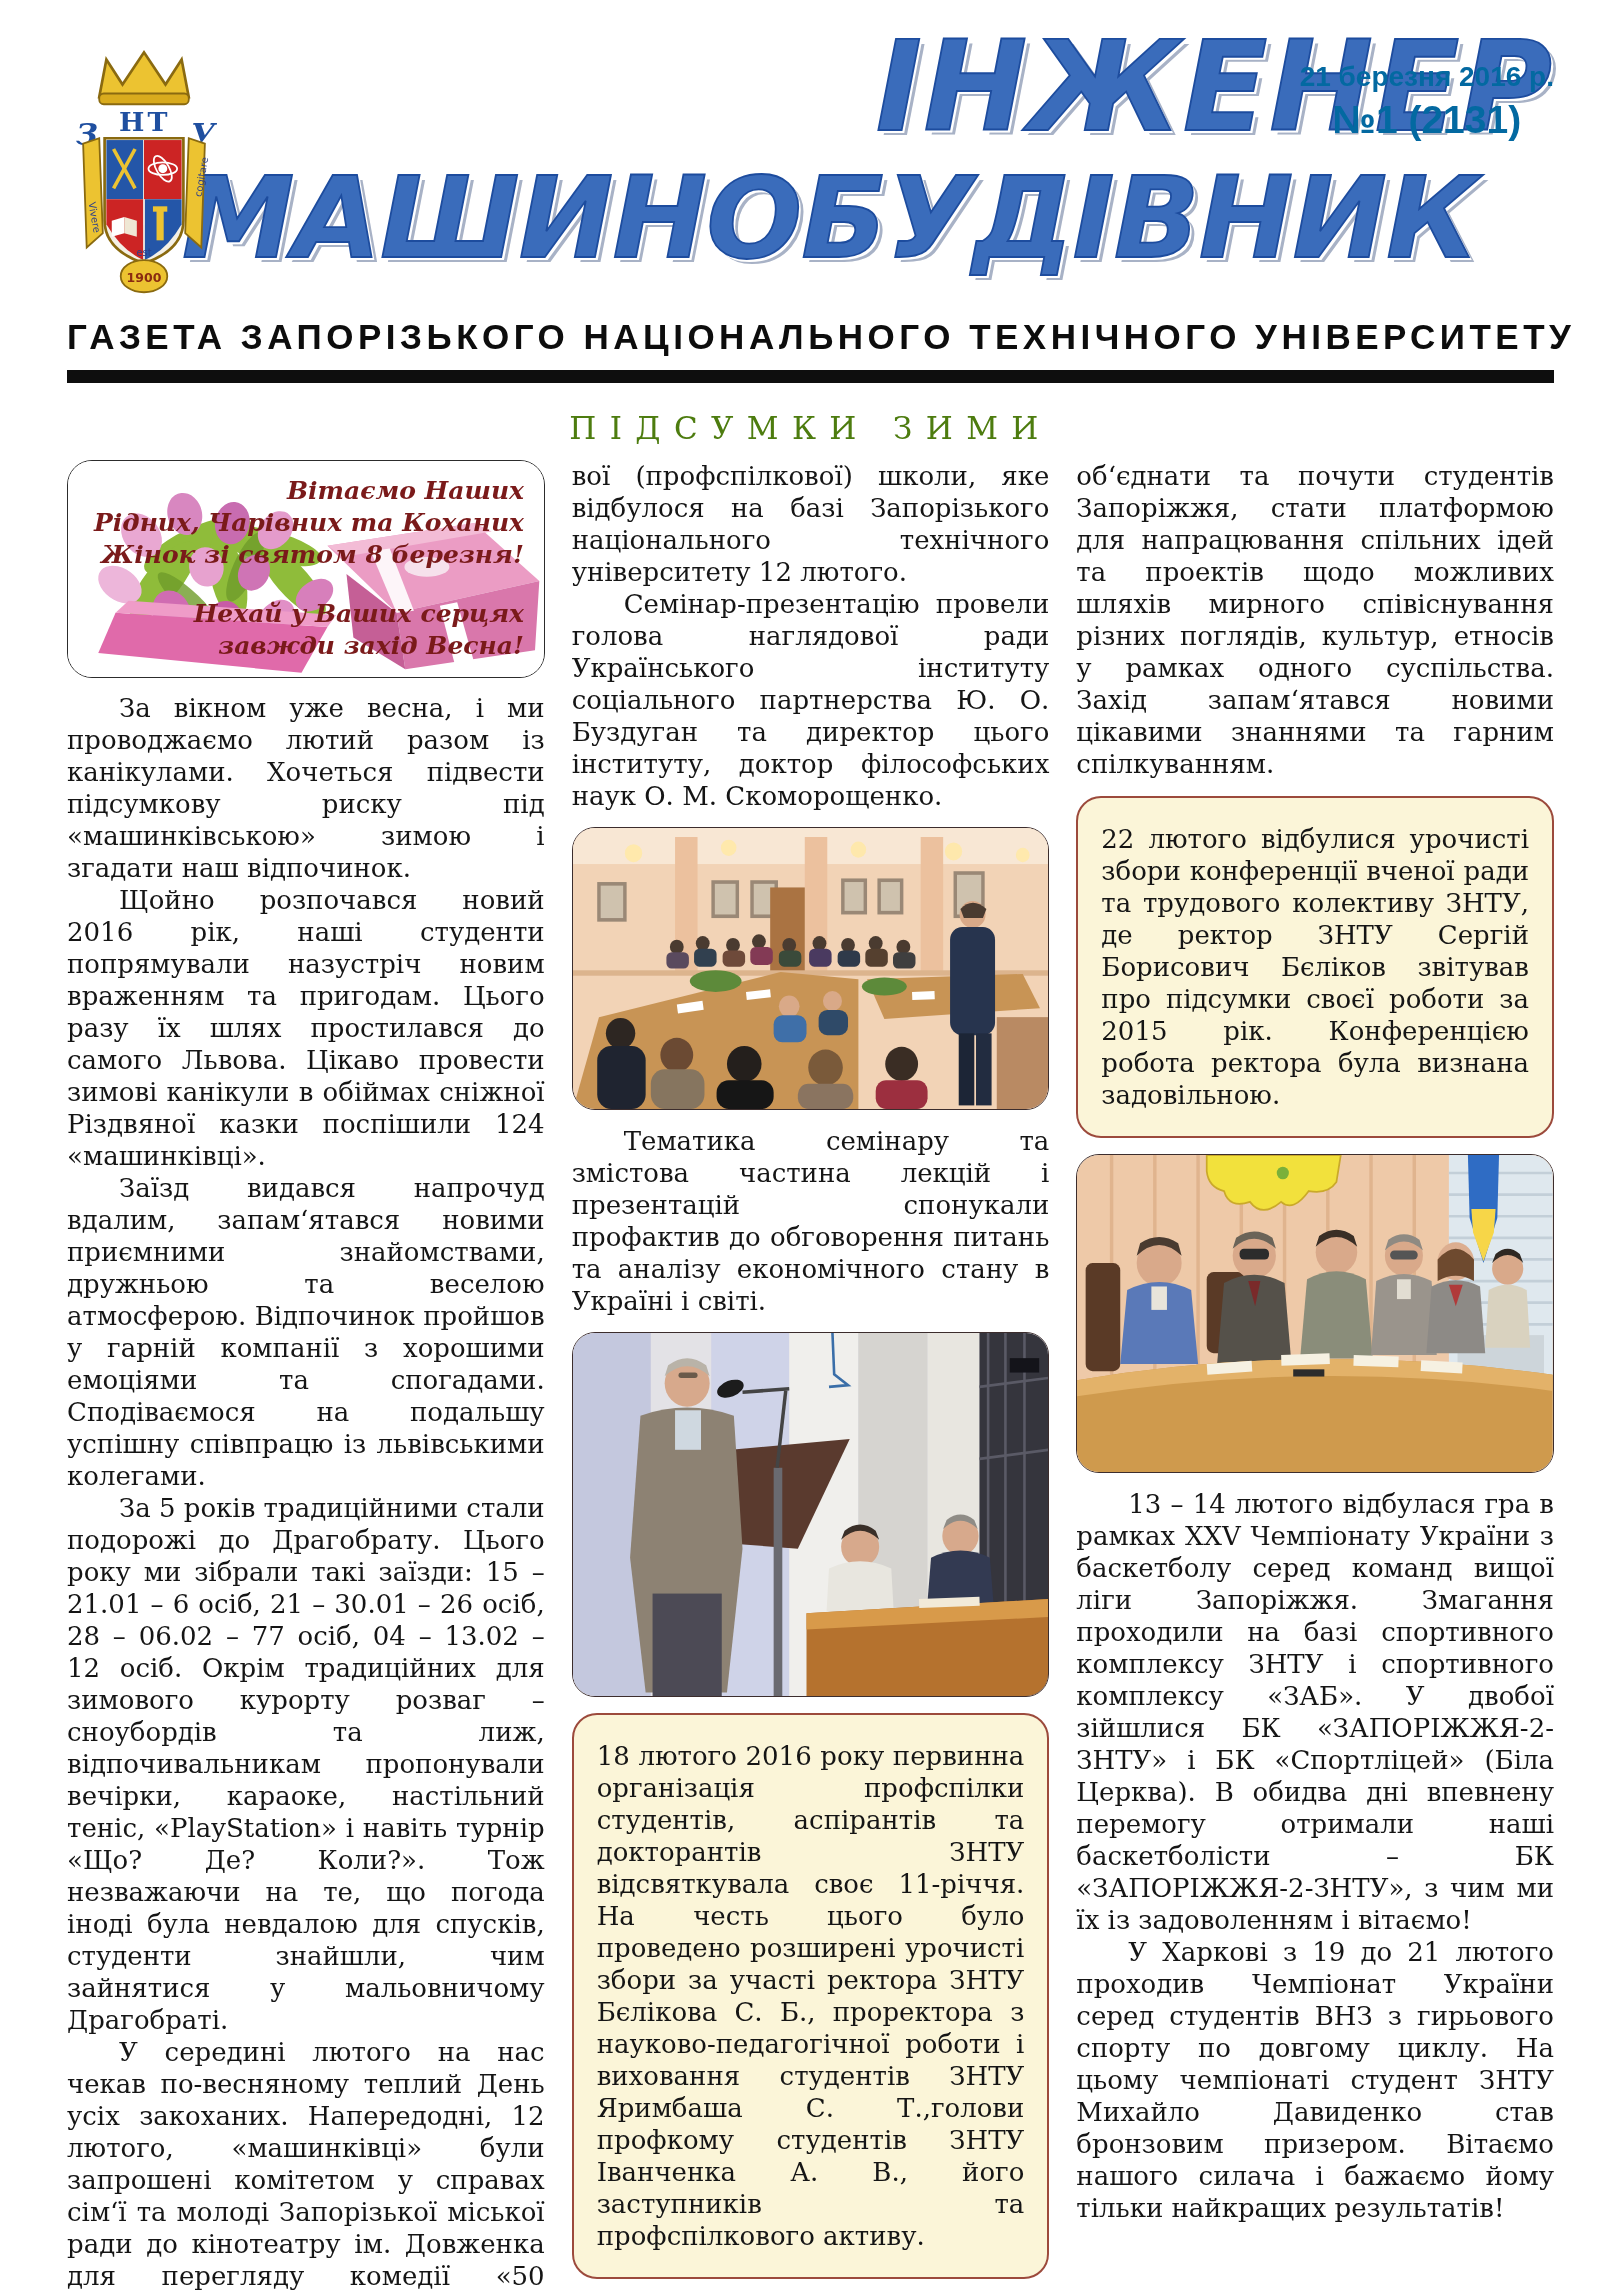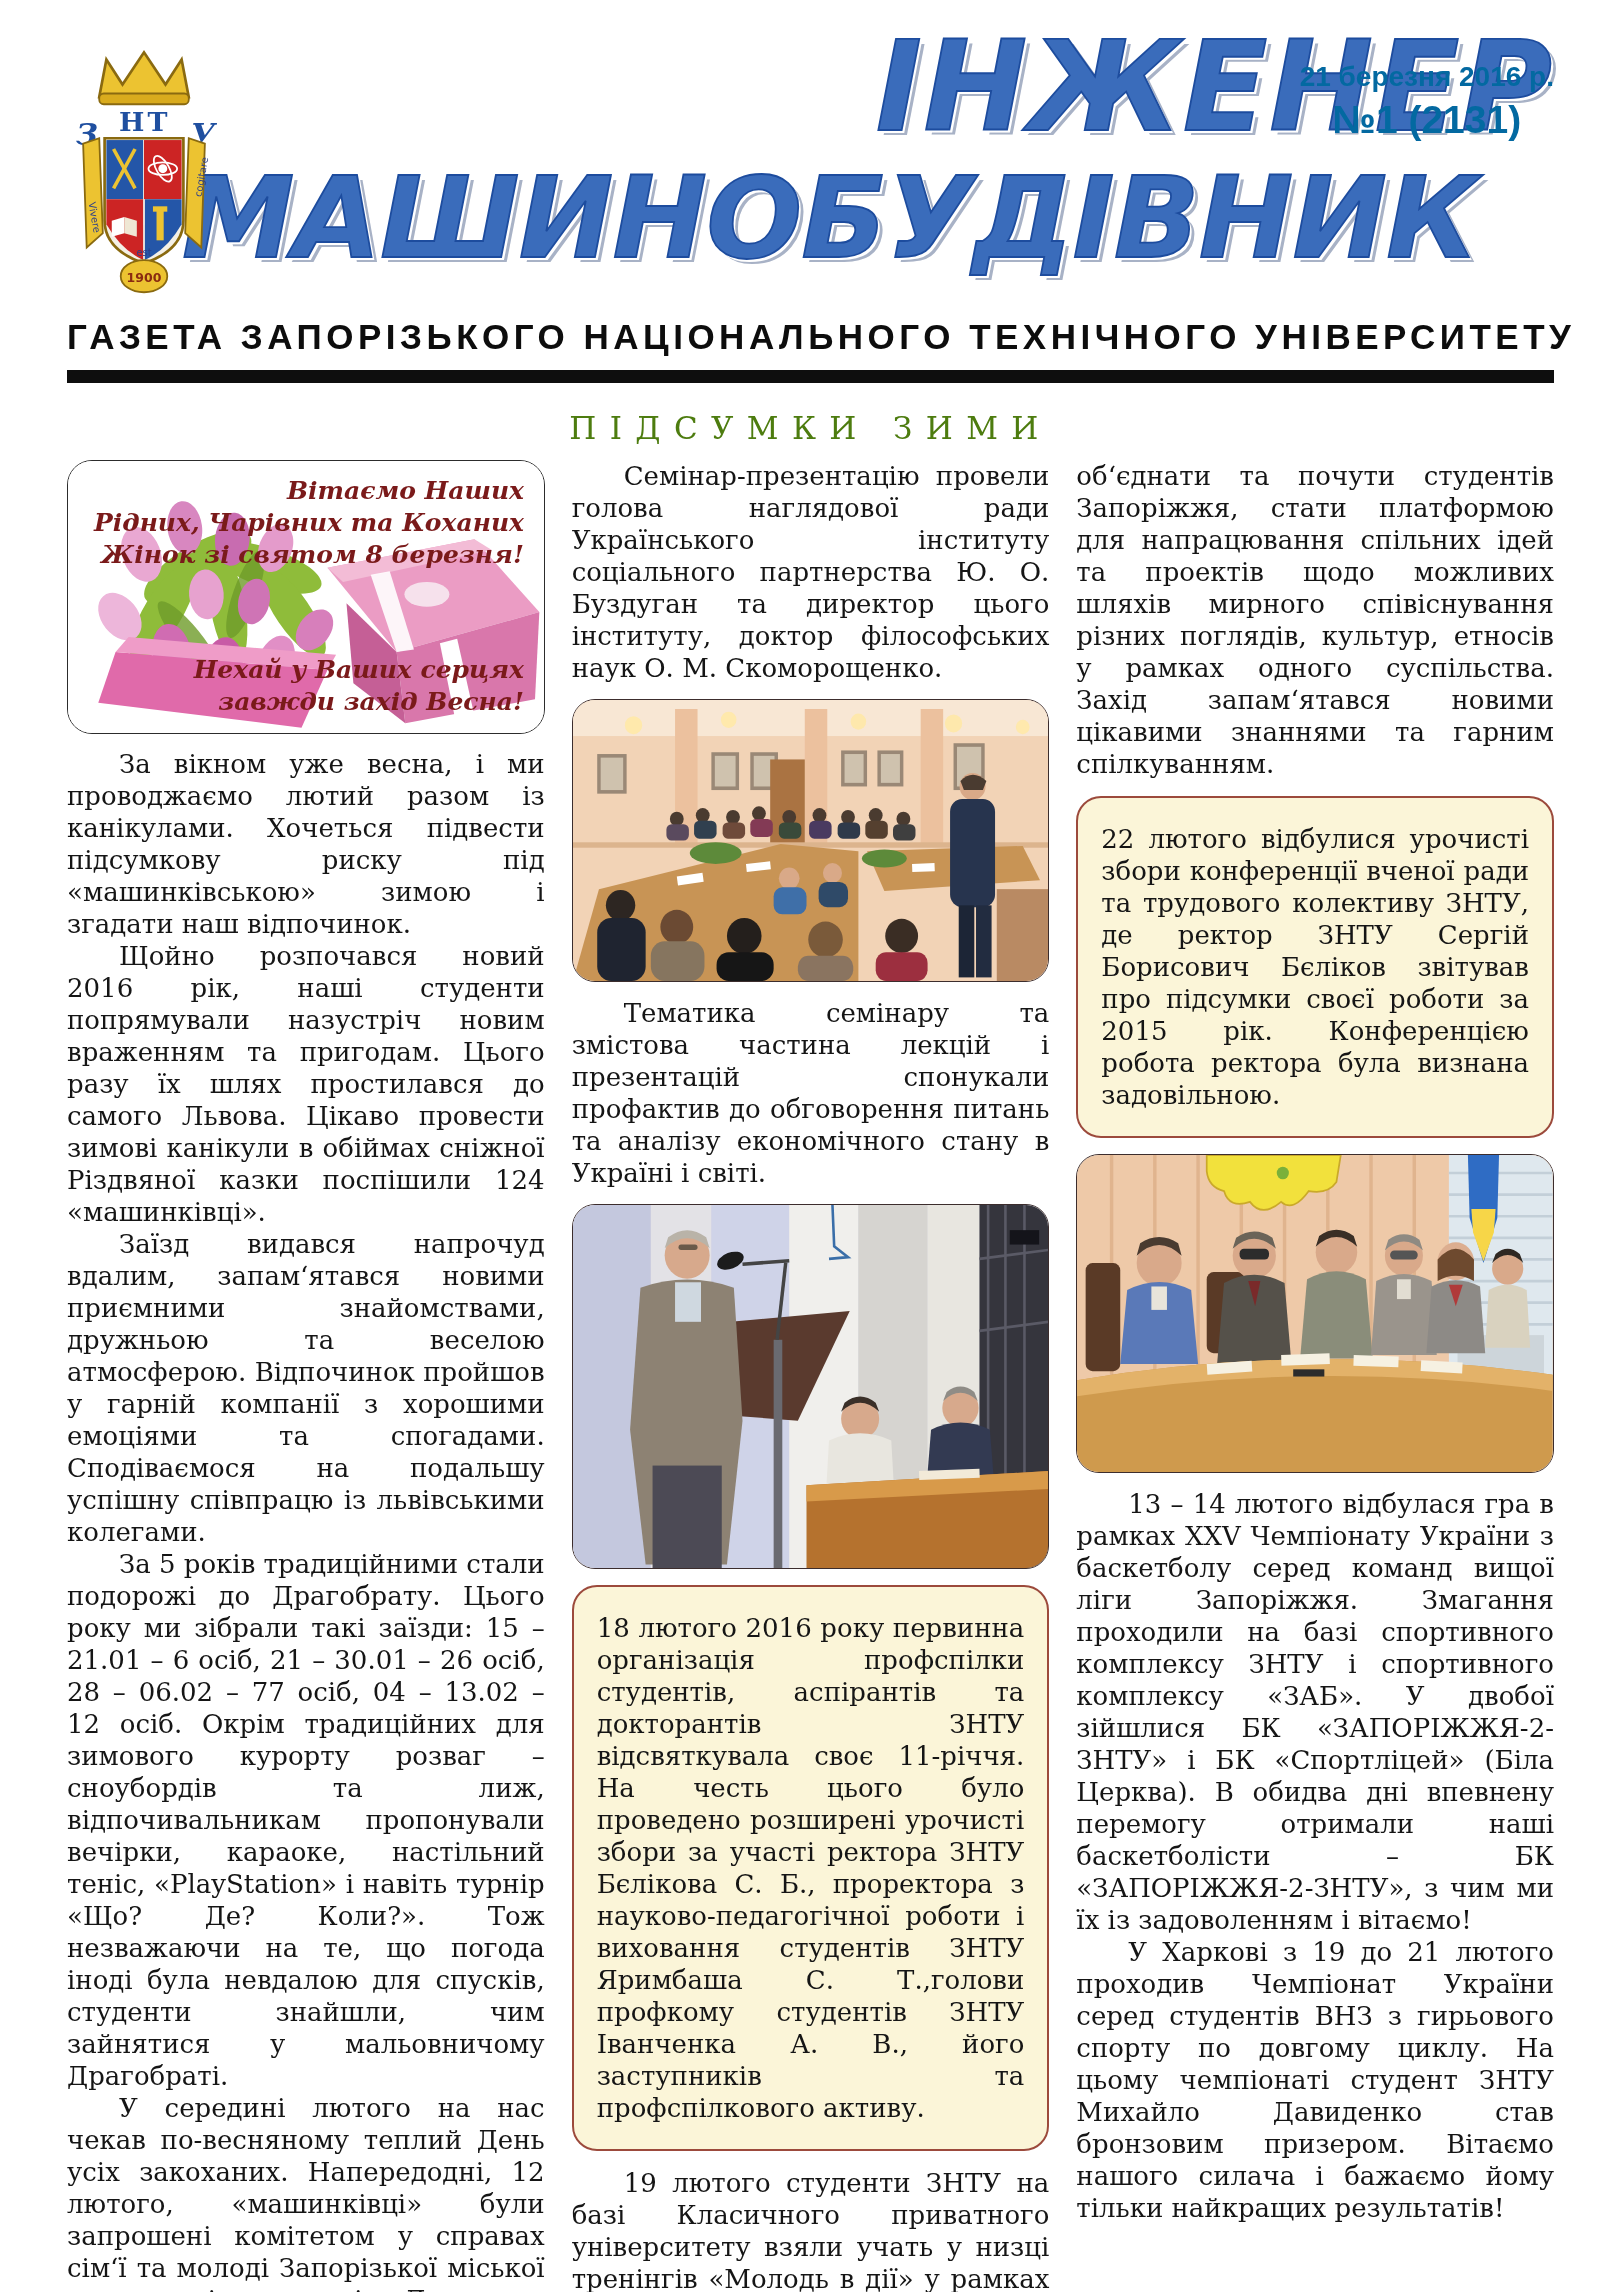--- a/index.html
+++ b/index.html
@@ -57,21 +57,21 @@
     overflow:hidden;margin:15px 0;box-sizing:border-box;background:#ddd;
   }
   .photo svg{display:block;width:100%;height:100%;}
   .notice{
     background:#fbf5d8;border:2.7px solid #9c4a3c;border-radius:25px;
     padding:25px 23px;margin:16px 0;box-sizing:border-box;
   }
   .notice p{text-indent:0;}
   
   .card{
-    position:relative;width:100%;height:274px;border:1.8px solid #2c2c2c;
+    position:relative;width:100%;height:218px;border:1.8px solid #2c2c2c;
     border-radius:25px;overflow:hidden;background:#fff;margin-bottom:14.3px;
     box-sizing:border-box;
   }
   .card svg{position:absolute;inset:0;width:100%;height:100%;}
   .card-text{
     position:absolute;right:19.7px;color:#7a1a1a;font-style:italic;font-weight:bold;
     font-size:25px;line-height:32px;text-align:right;font-family:"DejaVu Serif",serif;
   }
   .card-text.top{top:14.3px;}
   .card-text.bottom{bottom:15px;}
@@ -196,20 +196,21 @@
 
       <p>За вікном уже весна, і ми проводжаємо лютий разом із канікулами. Хочеться підвести підсумкову риску під «машинківською» зимою і згадати наш відпочинок.</p>
       <p>Щойно розпочався новий 2016 рік, наші студенти попрямували назустріч новим враженням та пригодам. Цього разу їх шлях простилався до самого Львова. Цікаво провести зимові канікули в обіймах сніжної Різдвяної казки поспішили 124 «машинківці».</p>
       <p>Заїзд видався напрочуд вдалим, запам‘ятався новими приємними знайомствами, дружньою та веселою атмосферою. Відпочинок пройшов у гарній компанії з хорошими емоціями та спогадами. Сподіваємося на подальшу успішну співпрацю із львівськими колегами.</p>
       <p>За 5 років традиційними стали подорожі до Драгобрату. Цього року ми зібрали такі заїзди: 15 – 21.01 – 6 осіб, 21 – 30.01 – 26 осіб, 28 – 06.02 – 77 осіб, 04 – 13.02 – 12 осіб. Окрім традиційних для зимового курорту розваг – сноубордів та лиж, відпочивальникам пропонували вечірки, караоке, настільний теніс, «PlayStation» і навіть турнір «Що? Де? Коли?». Тож незважаючи на те, що погода іноді була невдалою для спусків, студенти знайшли, чим зайнятися у мальовничому Драгобраті.</p>
       <p>У середині лютого на нас чекав по-весняному теплий День усіх закоханих. Напередодні, 12 лютого, «машинківці» були запрошені комітетом у справах сім‘ї та молоді Запорізької міської ради до кінотеатру ім. Довженка для перегляду комедії «50 відтінків чорного». 14 лютого наші хлопці і дівчата відвідали святковий захід «Бульвар любви» на бульварі Шевченка, взяли участь у різноманітних фестивалях. День Святого Валентина був відзначений і в коледжах ЗНТУ – Запорізькому гуманітарному коледжі та Запорізькому коледжі радіоелектроніки – з конкурсами та подарунками.</p>
 
     </div>
 
     <div class="col">
+      <p class="cont">вої (профспілкової) школи, яке відбулося на базі Запорізького національного технічного університету 12 лютого.</p>
       <p>Семінар-презентацію провели голова наглядової ради Українського інституту соціального партнерства Ю. О. Буздуган та директор цього інституту, доктор філософських наук О. М. Скоморощенко.</p>
 
       <div class="photo" style="height:283px;">
         <svg viewBox="0 0 550 312" preserveAspectRatio="none">
           <rect width="550" height="312" fill="#f2d3b6"></rect>
           <rect width="550" height="40" fill="#f8e7d4"></rect>
           <g fill="#ffe9a8" opacity="0.9">
             <circle cx="70" cy="28" r="10"></circle>
               <circle cx="180" cy="22" r="9"></circle>
             <circle cx="330" cy="24" r="9"></circle>

